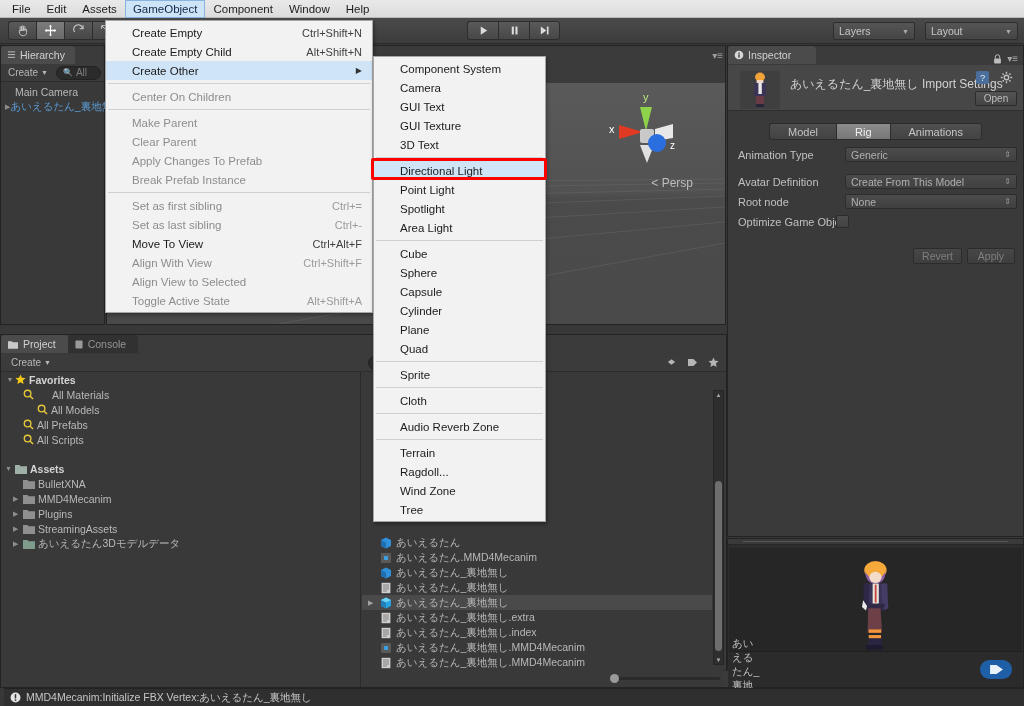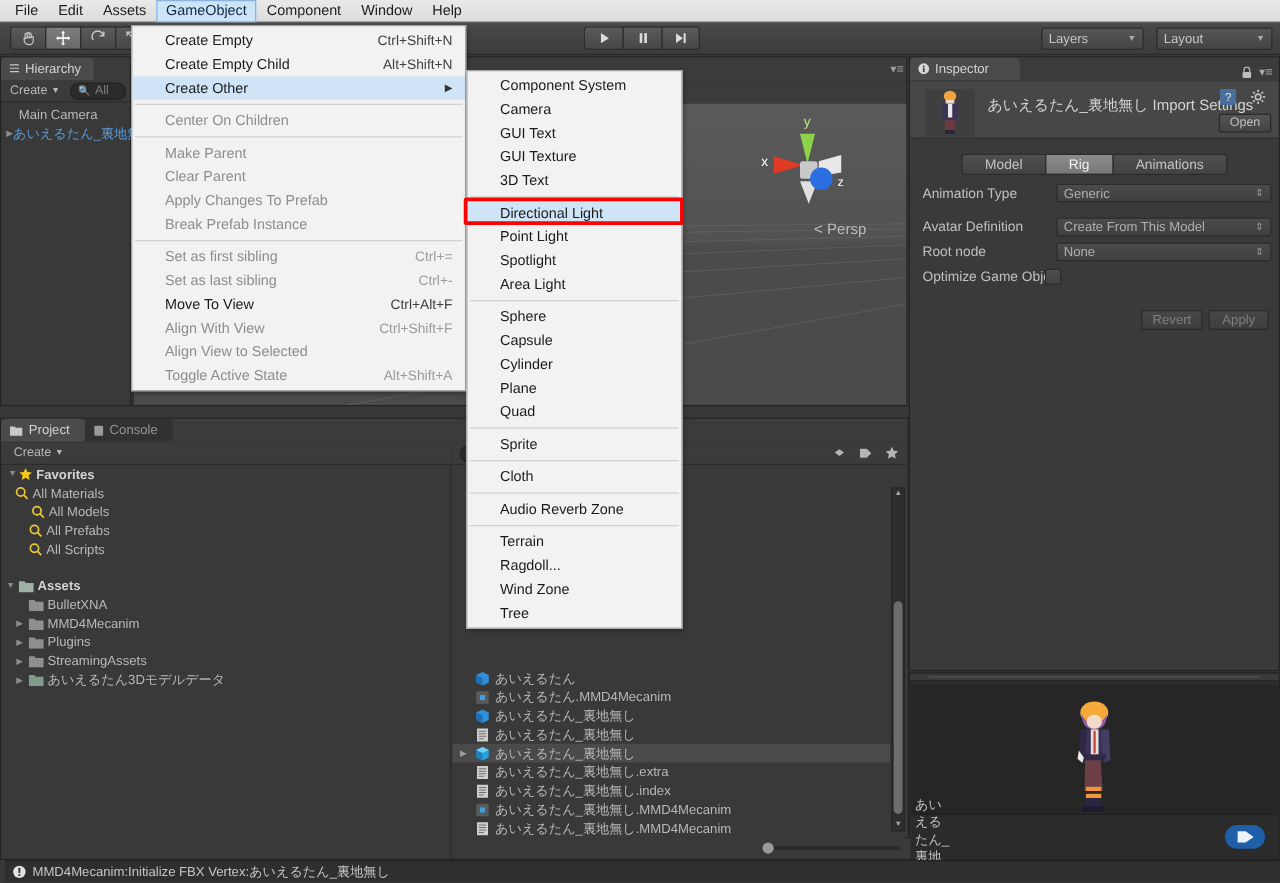--- a/index.html
+++ b/index.html
@@ -507,28 +507,28 @@
       </div>
     </div>
     <div class="proj-left">
       <div class="tree-row" style="padding-left:4px;text-align:center;">
         <span class="arrow">▼</span>
         <svg width="11" height="11" viewBox="0 0 12 12" fill="#f3c915" style="margin-right:3px;">
           <path d="M6 0.5l1.6 3.5 3.9.4-2.9 2.6.8 3.8L6 8.9 2.6 10.8l.8-3.8L.5 4.4l3.9-.4z"></path>
         </svg>
         <b style="color:#d4d4d4;">Favorites</b>
       </div>
-      <div class="tree-row" style="padding-left:11px;">
+      <div class="tree-row" style="padding-left:22px;gap:15px;">
         <svg width="11" height="11" viewBox="0 0 12 12" style="margin-right:3px;">
           <circle cx="5" cy="5" r="3.6" fill="none" stroke="#e8c838" stroke-width="1.5"></circle>
           <path d="M7.8 7.8L11 11" stroke="#e8c838" stroke-width="1.6"></path>
         </svg>
         <span>All Materials</span>
       </div>
-      <div class="tree-row" style="padding-left:24px;">
+      <div class="tree-row" style="padding-left:36px;">
         <svg width="11" height="11" viewBox="0 0 12 12" style="margin-right:3px;">
           <circle cx="5" cy="5" r="3.6" fill="none" stroke="#e8c838" stroke-width="1.5"></circle>
           <path d="M7.8 7.8L11 11" stroke="#e8c838" stroke-width="1.6"></path>
         </svg>
         <span>All Models</span>
       </div>
       <div class="tree-row" style="padding-left:22px;">
         <svg width="11" height="11" viewBox="0 0 12 12" style="margin-right:3px;">
           <circle cx="5" cy="5" r="3.6" fill="none" stroke="#e8c838" stroke-width="1.5"></circle>
           <path d="M7.8 7.8L11 11" stroke="#e8c838" stroke-width="1.6"></path>
@@ -800,20 +800,23 @@
       <span>Point Light</span>
     </div>
     <div class="menu-item bold">
       <span>Spotlight</span>
     </div>
     <div class="menu-item bold">
       <span>Area Light</span>
     </div>
     <div class="menu-sep"></div>
     <div class="menu-item bold">
+      <span>Cube</span>
+    </div>
+    <div class="menu-item bold">
       <span>Sphere</span>
     </div>
     <div class="menu-item bold">
       <span>Capsule</span>
     </div>
     <div class="menu-item bold">
       <span>Cylinder</span>
     </div>
     <div class="menu-item bold">
       <span>Plane</span>

